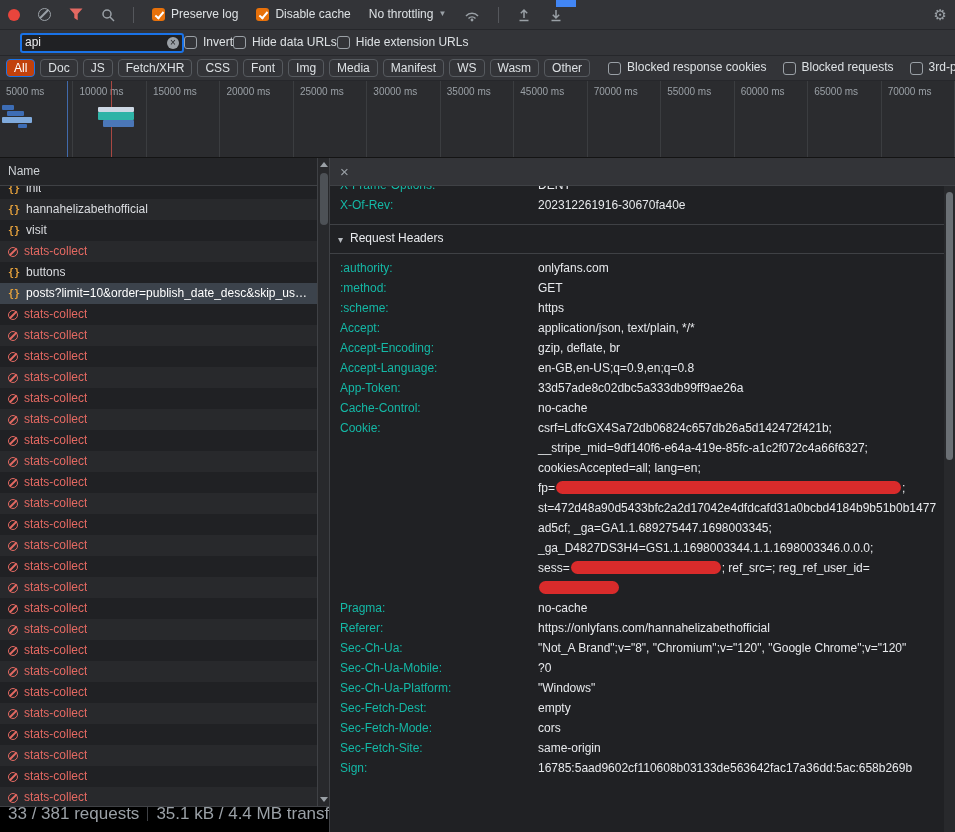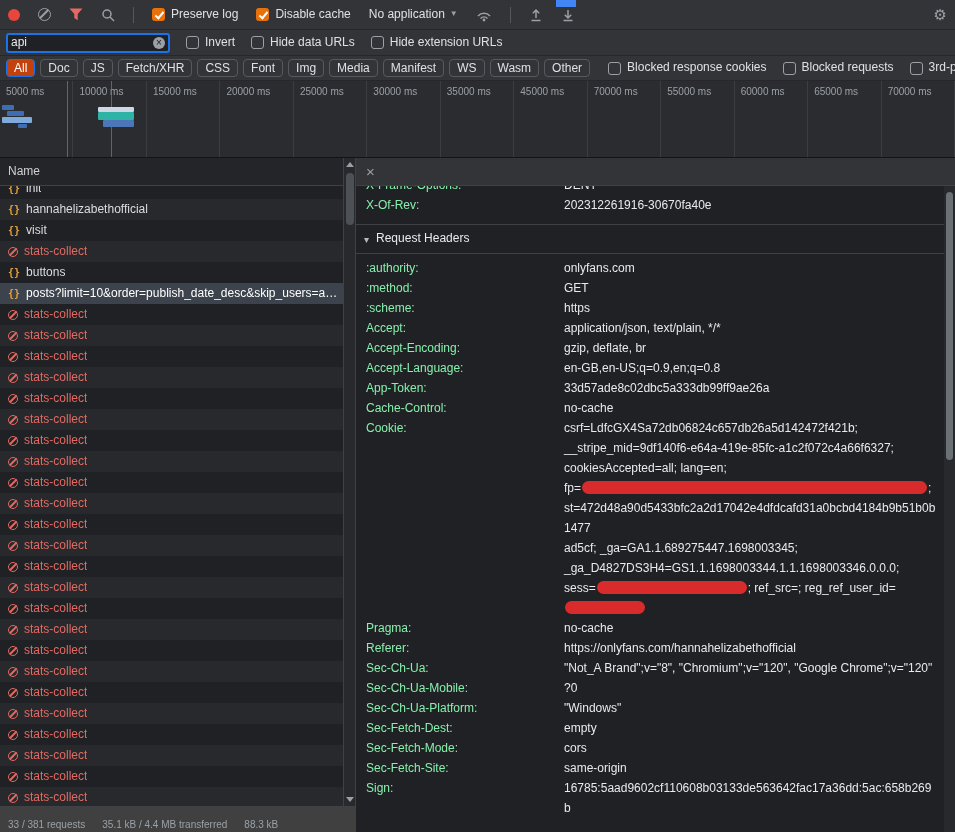--- a/index.html
+++ b/index.html
@@ -18,21 +18,21 @@
   .spacer{flex:1}
   .gear{font-size:15px;color:#9aa0a6;flex:none}
   .cb-group{display:inline-flex;align-items:center;gap:6px;flex:none;color:#dde1e4;white-space:nowrap}
   .cb{width:13px;height:13px;border-radius:3px;position:relative;flex:none}
   .cb.on{background:#e8710a}
   .cb.on::after{content:"";position:absolute;left:4.5px;top:1.5px;width:3px;height:7px;border:solid #fff;border-width:0 2px 2px 0;transform:rotate(40deg)}
   .cb.off{border:1px solid #9aa0a6}
   .dropdown{display:inline-flex;align-items:center;gap:5px;color:#dde1e4;flex:none}
   .caret{font-size:8px;color:#9aa0a6}
 
-  .filterbar{height:26px;display:flex;align-items:center;gap:16px;padding:0 6px}
+  .filterbar{height:26px;display:flex;align-items:center;padding:0 20px}
   .filter-input-wrap{display:flex;align-items:center;width:164px;height:20px;background:#202124;border:2px solid #1a73e8;border-radius:3px;padding:0 3px;gap:4px}
   .filter-input{flex:1;min-width:0;background:transparent;border:none;outline:none;color:#e8eaed;font:inherit}
   .clear-x{width:12px;height:12px;border-radius:50%;background:#9aa0a6;color:#202124;font-size:10px;line-height:12px;text-align:center;flex:none}
 
   .chipsbar{height:25px;display:flex;align-items:center;padding:0 6px}
   .chips{display:flex;align-items:center;gap:5px}
   .chip{padding:1px 7px;border:1px solid #565a5f;border-radius:4px;color:#dde1e4;line-height:14px;white-space:nowrap}
   .chip-sel{background:#c2410c;border-color:#1a73e8;color:#fff}
   .chip-cbs{display:flex;align-items:center;gap:16px;margin-left:18px}
 
@@ -40,53 +40,53 @@
   .waterfall{height:77px;background:#2b2c2f;border-bottom:1px solid #141414;position:relative;overflow:hidden}
   .wf-ruler{position:absolute;inset:0;display:flex}
   .wf-col{flex:1;border-right:1px solid #3b3d40;padding:3px 12px 0 6px;overflow:hidden;white-space:nowrap}
   .wf-tick{font-size:10px;color:#9aa0a6}
   .wf-bars{position:absolute;inset:0}
   .wf-bar{position:absolute;border-radius:1px}
   .wf-line{position:absolute;top:0;bottom:0;width:1px;opacity:.75}
 
   
   .main{display:flex;height:674px}
-  .left{width:356px;flex:none;display:flex;flex-direction:column;border-right:1px solid #3f4145;position:relative;background:#202124}
+  .left{width:330px;flex:none;display:flex;flex-direction:column;border-right:1px solid #3f4145;position:relative;background:#202124}
   .name-hdr{height:28px;line-height:27px;padding-left:8px;border-bottom:1px solid #3f4145;color:#cdd1d5;background:#242528}
   .req-list{flex:1;overflow:hidden}
   .req-row{height:21px;display:flex;align-items:center;gap:6px;padding:0 16px 0 8px;white-space:nowrap;color:#dadce0}
   .req-row:first-child{margin-top:-8px}
   .req-row:nth-child(even){background:#28292c}
   .req-row.req-sel{background:#3c434c;color:#fff}
   .req-row.req-blocked{color:#e46962}
   .icon-json{font:bold 10px "DejaVu Sans Mono","Liberation Mono",monospace;color:#e8a33d;flex:none}
   .icon-blocked{width:10px;height:10px;border:1.5px solid #e46962;border-radius:50%;position:relative;flex:none}
   .icon-blocked::after{content:"";position:absolute;left:-1.5px;top:3px;width:10px;height:1.5px;background:#e46962;transform:rotate(-45deg)}
   .req-name{overflow:hidden;text-overflow:ellipsis}
 
   .left-scroll{position:absolute;top:0;right:0;bottom:26px;width:12px;background:#28292c;border-left:1px solid #3f4145;display:flex;flex-direction:column;align-items:center;padding:4px 0}
   .sb-up{width:0;height:0;border-left:4px solid transparent;border-right:4px solid transparent;border-bottom:5px solid #9aa0a6}
   .sb-down{width:0;height:0;border-left:4px solid transparent;border-right:4px solid transparent;border-top:5px solid #9aa0a6;margin-top:auto}
   .sb-thumb{width:8px;height:52px;background:#4d5156;border-radius:4px;margin-top:6px}
 
-  .statusbar{height:26px;border-top:1px solid #3f4145;background:#404040;display:flex;align-items:flex-end;font-size:10px;color:#9aa0a6;white-space:nowrap;overflow:hidden}
+  .statusbar{height:26px;border-top:1px solid #3f4145;background:#000000;display:flex;align-items:flex-start;font-size:17px;color:#9aa0a6;white-space:nowrap;overflow:hidden}
   .stat{padding:0 8px;border-right:1px solid #3f4145;height:14px;line-height:14px}
   .stat:last-child{border-right:none}
 
   
   .right{flex:1;min-width:0;display:flex;flex-direction:column;position:relative;background:#202124}
   .tabbar{height:28px;background:#333438;border-bottom:1px solid #3f4145;display:flex;align-items:center;flex:none}
   .close-x{padding:0 10px;color:#9aa0a6;font-size:15px}
   .tabs{display:flex;height:100%}
   .tab{padding:0 9px;line-height:26px;color:#9aa0a6;white-space:nowrap}
   .tab-sel{color:#7cacf8;box-shadow:inset 0 -2px 0 #7cacf8}
   .details{flex:1;overflow:hidden}
   .scrolled{margin-top:-11px}
   .hdr-row{display:grid;grid-template-columns:198px 1fr;padding:0 18px 0 10px;line-height:20px}
-  .hdr-name{color:#86efac}
+  .hdr-name{color:#14b8a6}
   .hdr-value{color:#e8eaed;overflow-wrap:break-word;min-width:0}
   .sep{height:1px;background:#3f4145;margin-top:9px}
   .section-hdr{display:flex;align-items:center;gap:7px;height:29px;padding-left:8px;border-bottom:1px solid #3f4145;color:#e8eaed}
   .tri{color:#b6babf;font-size:10px}
   .hdr-list{padding-top:4px}
   .redact{display:inline-block;height:13px;background:#d92b2b;border-radius:7px;vertical-align:-2px;margin:0 1px}
   .right-scroll{position:absolute;top:28px;right:0;bottom:0;width:11px;background:#28292c}
   .sb-thumb2{position:absolute;top:6px;left:2px;right:2px;height:268px;background:#6b7075;border-radius:5px}
 
   .artifact{position:absolute;left:556px;top:0;width:20px;height:7px;background:#4286f5}
@@ -109,21 +109,21 @@
     <span class="vdiv"></span>
     <span class="cb-group">
       <span class="cb on"></span>
       <span>Preserve log</span>
     </span>
     <span class="cb-group">
       <span class="cb on"></span>
       <span>Disable cache</span>
     </span>
     <span class="dropdown">
-      <span>No application</span>
+      <span>No throttling</span>
       <span class="caret">▼</span>
     </span>
     <svg class="tb-icon" width="16" height="14" viewBox="0 0 16 14">
         <path d="M2 8 A8 8 0 0 1 14 8" fill="none" stroke="#9aa0a6" stroke-width="1.5"></path>
         <path d="M4.5 10.5 A5 5 0 0 1 11.5 10.5" fill="none" stroke="#9aa0a6" stroke-width="1.5"></path>
         <circle cx="8" cy="12" r="1.4" fill="#9aa0a6"></circle>
       </svg>
     <span class="vdiv"></span>
     <svg class="tb-icon" width="14" height="14" viewBox="0 0 14 14">
         <path d="M7 10 V2 M3.8 5.2 L7 2 L10.2 5.2" fill="none" stroke="#9aa0a6" stroke-width="1.5"></path>

